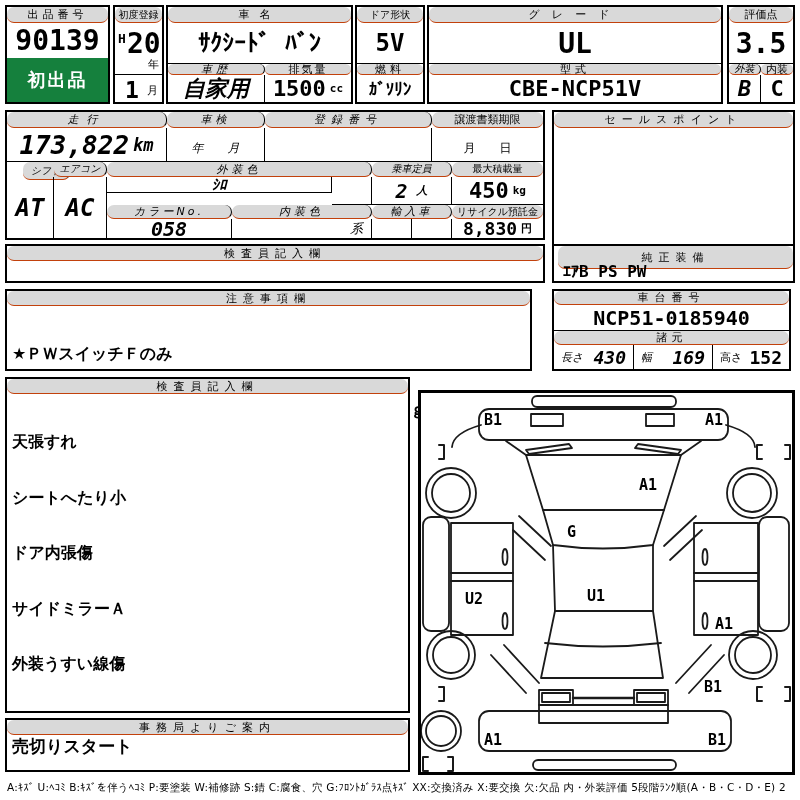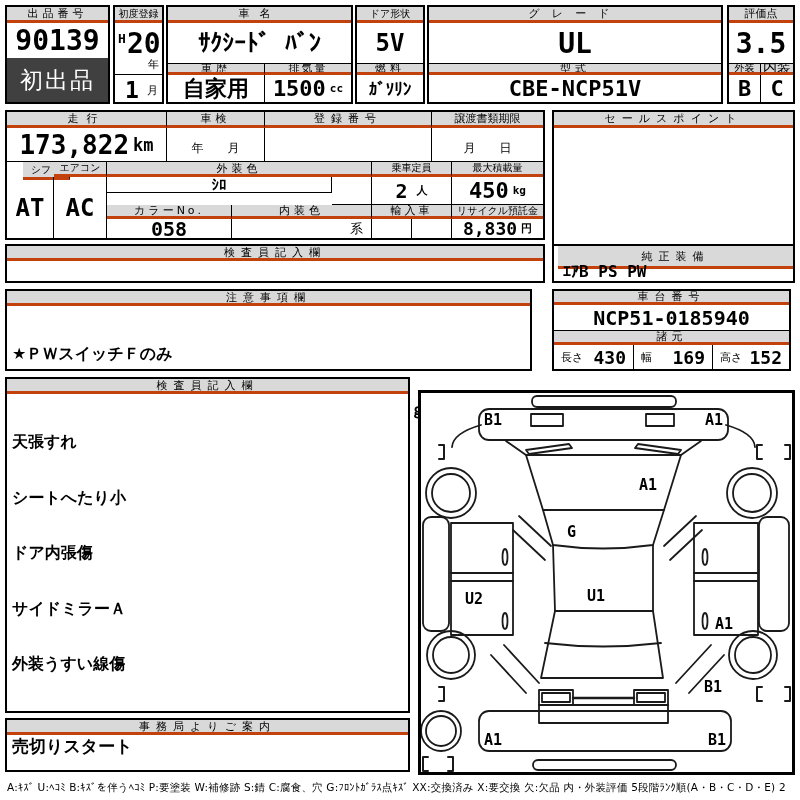--- a/index.html
+++ b/index.html
@@ -1,35 +1,35 @@
 <!DOCTYPE html>
 <html><head>
 <meta charset="utf-8">
 <style>
   html,body{margin:0;padding:0;background:#fff;}
   .sheet{position:relative;width:800px;height:800px;background:#fff;color:#000;
          font-family:"DejaVu Sans","Liberation Sans",sans-serif;overflow:hidden;}
   .b{position:absolute;box-sizing:border-box;}
   .box{border:2px solid #000;background:#fff;}
   .box3{border:3px solid #000;background:#fff;}
-  .hdr{background:#d9d9d9;border-bottom:3px solid #c2410c;display:flex;align-items:center;
-       justify-content:center;font-size:11px;white-space:nowrap;overflow:hidden;}
+  .hdr{background:#d9d9d9;border-bottom:1px solid #c2410c;display:flex;align-items:center;
+       justify-content:center;font-size:11px;white-space:nowrap;overflow:hidden;border-radius:7px;}
   .cell{display:flex;align-items:center;justify-content:center;white-space:nowrap;
         font-weight:bold;font-family:"DejaVu Sans Mono","DejaVu Sans",sans-serif;overflow:hidden;}
   .jp{font-family:"DejaVu Sans","Liberation Sans",sans-serif;}
-  .brd-r{border-right:1px solid #000;}
+  .brd-r{border-right:1px solid #000;font-style:italic;}
   .brd-b{border-bottom:1px solid #000;}
   .left{justify-content:flex-start;}
   .right{justify-content:flex-end;}
   .bottom{align-items:flex-end;}.f11{font-size:11px}.f12{font-size:12px}.f13{font-size:13px}.f15{font-size:15px}.f16{font-size:16px}.f17{font-size:17px}
   .f18{font-size:18px}.f20{font-size:20px}.f22{font-size:22px}.f24{font-size:24px}
   .f26{font-size:26px}.f28{font-size:28px}
   .ls0{letter-spacing:0}.ls2{letter-spacing:2px}.ls3{letter-spacing:3px}.ls4{letter-spacing:4px}
   .ls6{letter-spacing:6px}.ls8{letter-spacing:8px}.ls10{letter-spacing:10px}.ls12{letter-spacing:12px}
-  .blackbox{background:#404040;color:#fff;font-size:23px;font-weight:normal;letter-spacing:2px;
+  .blackbox{background:#15803d;color:#fff;font-size:18px;font-weight:bold;letter-spacing:2px;
             display:flex;align-items:center;justify-content:center;}
   .unit{font-size:11px;font-weight:bold;margin-left:4px;}
   .lines{font-size:16px;font-weight:bold;line-height:18.5px;padding:2px 5px;white-space:pre-wrap;}
   .dmg{font:bold 15px "DejaVu Sans Mono","DejaVu Sans",monospace;fill:#000;}
   .legend{font-size:10.5px;white-space:nowrap;letter-spacing:0.2px;}
 </style>
 </head>
 <body>
 
 <div class="sheet">
@@ -76,21 +76,21 @@
     <div class="b hdr ls12" style="left:0;top:0;right:0;height:16px">グレード</div>
     <div class="b cell f28 brd-b" style="left:0;top:16px;right:0;height:41px">UL</div>
     <div class="b hdr ls4" style="left:0;top:57px;right:0;height:11px">型式</div>
     <div class="b cell f22" style="left:0;top:68px;right:0;bottom:0">CBE-NCP51V</div>
   </div>
 
   <div class="b box" style="left:727px;top:5px;width:68px;height:99px">
     <div class="b hdr ls0" style="left:0;top:0;right:0;height:16px">評価点</div>
     <div class="b cell f28 brd-b" style="left:0;top:16px;right:0;height:41px">3.5</div>
     <div class="b hdr ls0 brd-r" style="left:0;top:57px;width:32px;height:11px;font-size:10px">外装</div>
-    <div class="b hdr ls0" style="left:32px;top:57px;right:0;height:11px;font-size:14px">内装</div>
+    <div class="b hdr ls0" style="left:32px;top:57px;right:0;height:11px;font-size:11px">内装</div>
     <div class="b cell f22 brd-r" style="left:0;top:68px;width:32px;bottom:0">B</div>
     <div class="b cell f22" style="left:32px;top:68px;right:0;bottom:0">C</div>
   </div>
 
   <div class="b box" style="left:5px;top:110px;width:540px;height:130px">
 
     <div class="b hdr ls8 brd-r" style="left:0;top:0;width:160px;height:16px">走行</div>
     <div class="b hdr ls4 brd-r" style="left:160px;top:0;width:98px;height:16px">車検</div>
     <div class="b hdr ls6 brd-r" style="left:258px;top:0;width:167px;height:16px">登録番号</div>
     <div class="b hdr ls0" style="left:425px;top:0;right:0;height:16px">譲渡書類期限</div>

